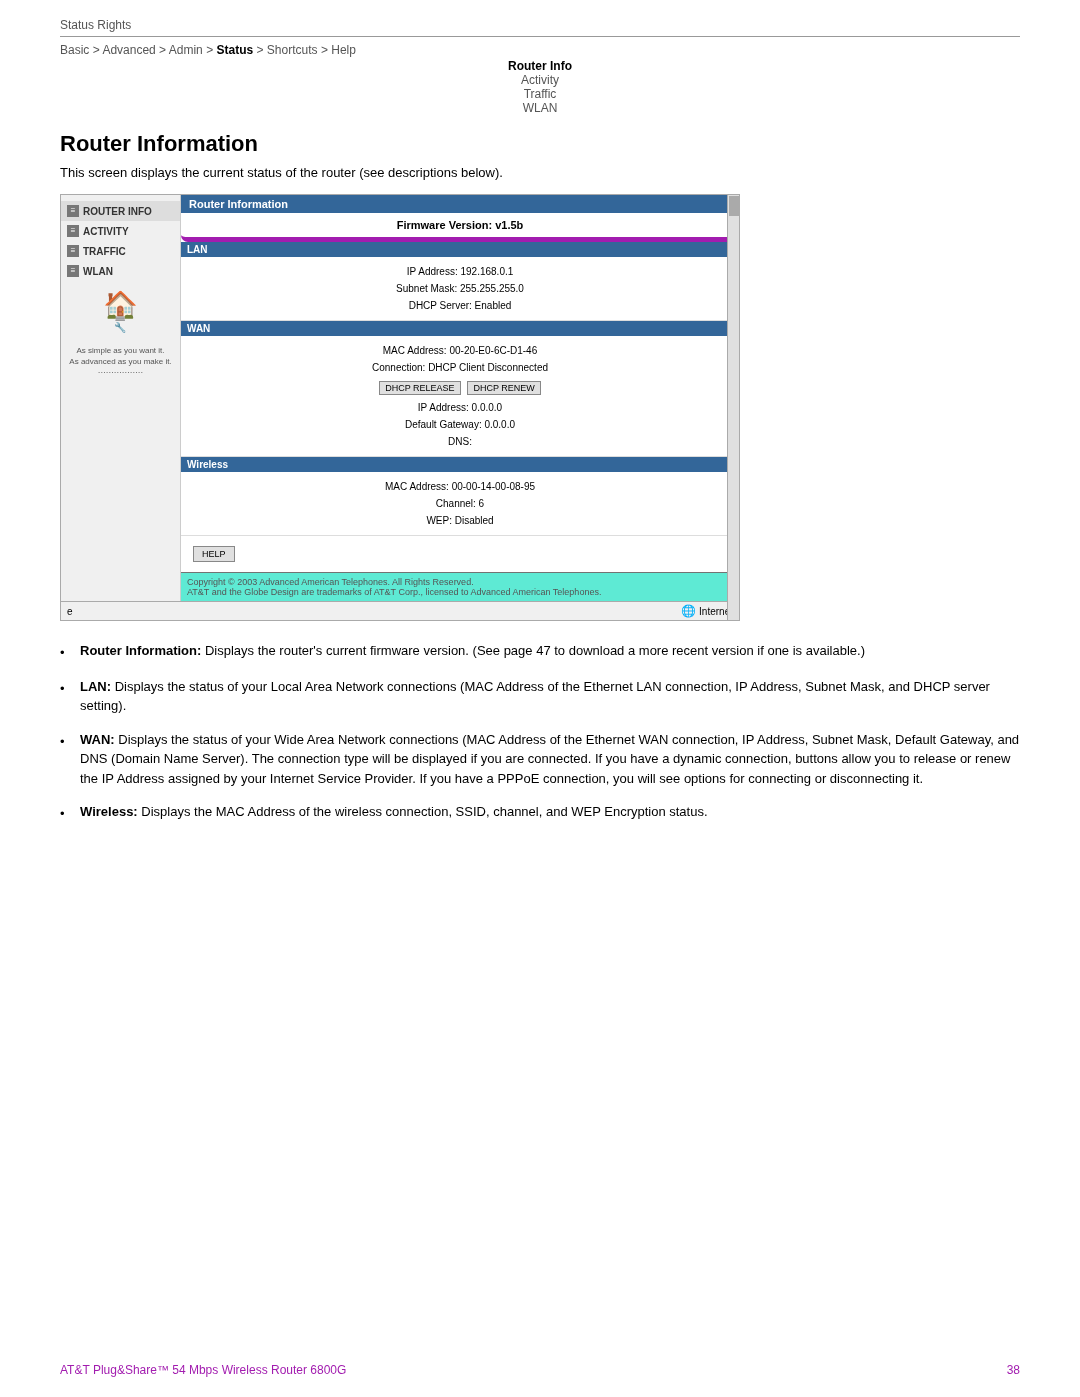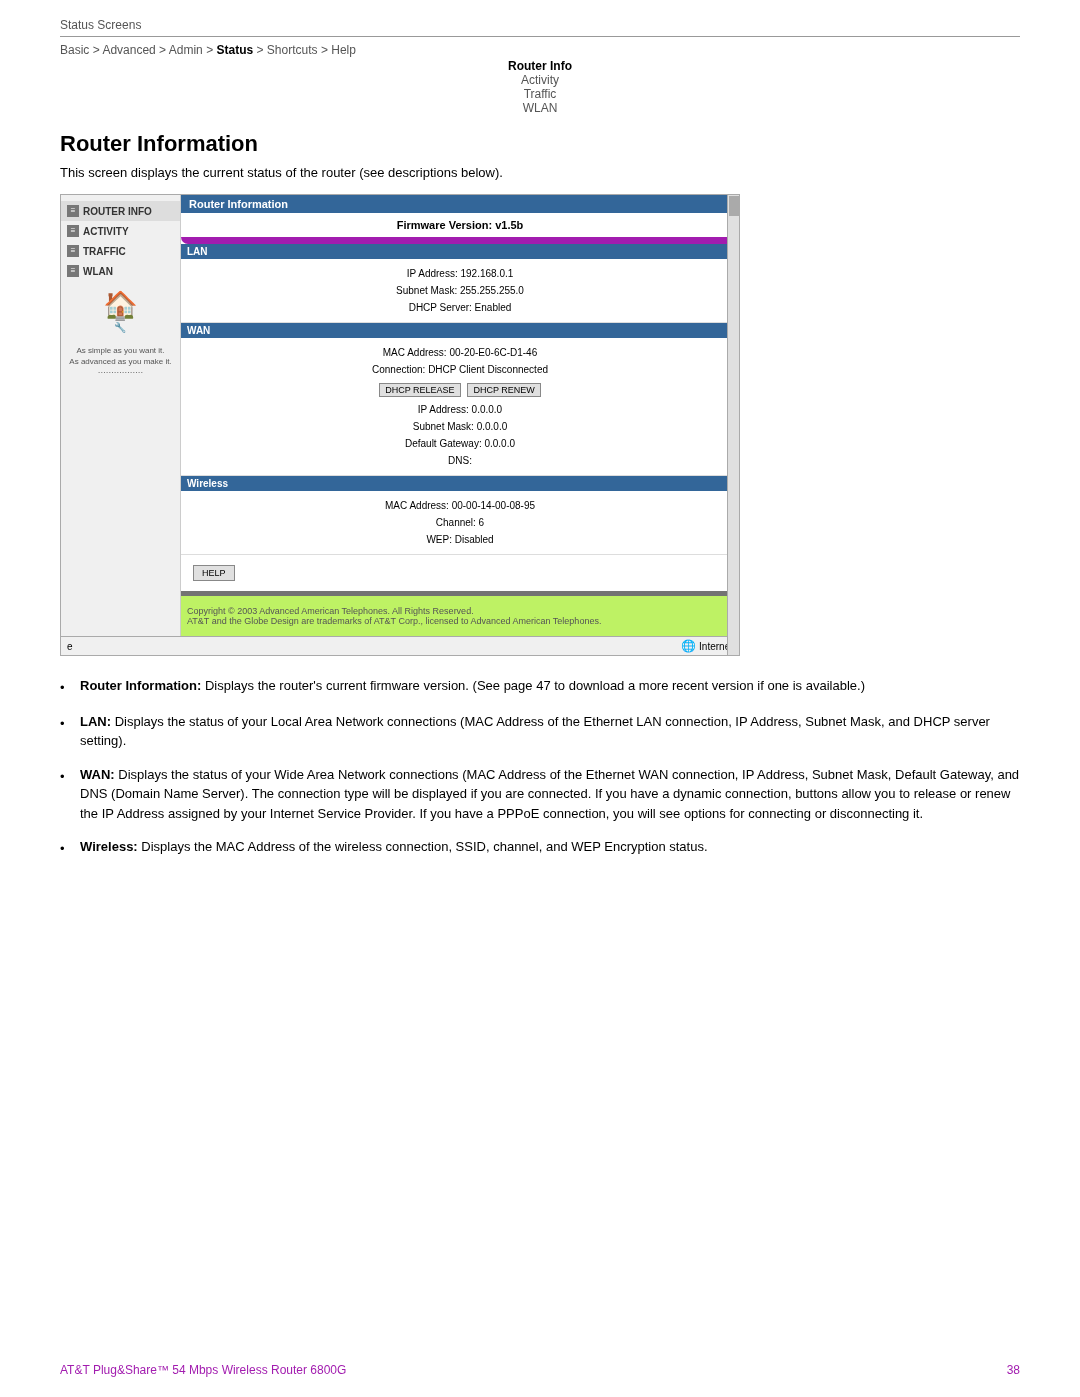--- a/index.html
+++ b/index.html
@@ -143,21 +143,21 @@
       font-size: 11px;
       font-weight: bold;
       padding: 3px 8px;
     }
 
     .router-firmware {
       text-align: center;
       font-size: 11px;
       font-weight: bold;
       padding: 6px;
-      border-bottom: 7px solid #a21caf;
+      border-bottom: 5px solid #a21caf;
       border-radius: 7px;
     }
 
     .router-section-header {
       background: #336699;
       color: #fff;
       font-size: 10px;
       font-weight: bold;
       padding: 2px 6px;
     }
@@ -206,23 +206,23 @@
     .router-scrollbar-thumb {
       width: 10px;
       height: 20px;
       background: #aaa;
       margin: 1px auto;
     }
 
     .router-footer {
       font-size: 9px;
       color: #555;
-      padding: 10px 6px;
-      background: #bef264;
-      border-top: 5px solid #737373;
+      padding: 4px 6px;
+      background: #5eead4;
+      border-top: 1px solid #737373;
     }
 
     .router-statusbar {
       background: #f0f0f0;
       border-top: 1px solid #aaa;
       display: flex;
       justify-content: space-between;
       align-items: center;
       padding: 2px 6px;
       font-size: 10px;
@@ -274,21 +274,21 @@
       align-items: center;
       font-size: 12px;
       color: #a21caf;
     }
   </style>
 </head>
 <body>
 
 <div class="page-wrapper">
 
-  <div class="top-section-label">Status Screens</div>
+  <div class="top-section-label">Status Rights</div>
 
   <div class="breadcrumb">
     <span>Basic</span>
     <span> &gt; </span>
     <span>Advanced</span>
     <span> &gt; </span>
     <span>Admin</span>
     <span> &gt; </span>
     <strong>Status</strong>
     <span> &gt; </span>
@@ -356,21 +356,20 @@
 
         <div class="router-section-header">WAN</div>
         <div class="router-section-content">
           <div>MAC Address: 00-20-E0-6C-D1-46</div>
           <div>Connection: DHCP Client Disconnected</div>
           <div class="router-buttons">
             <button class="router-btn">DHCP RELEASE</button>
             <button class="router-btn">DHCP RENEW</button>
           </div>
           <div>IP Address: 0.0.0.0</div>
-          <div>Subnet Mask: 0.0.0.0</div>
           <div>Default Gateway: 0.0.0.0</div>
           <div>DNS:</div>
         </div>
 
         <div class="router-section-header">Wireless</div>
         <div class="router-section-content">
           <div>MAC Address: 00-00-14-00-08-95</div>
           <div>Channel: 6</div>
           <div>WEP: Disabled</div>
         </div>

